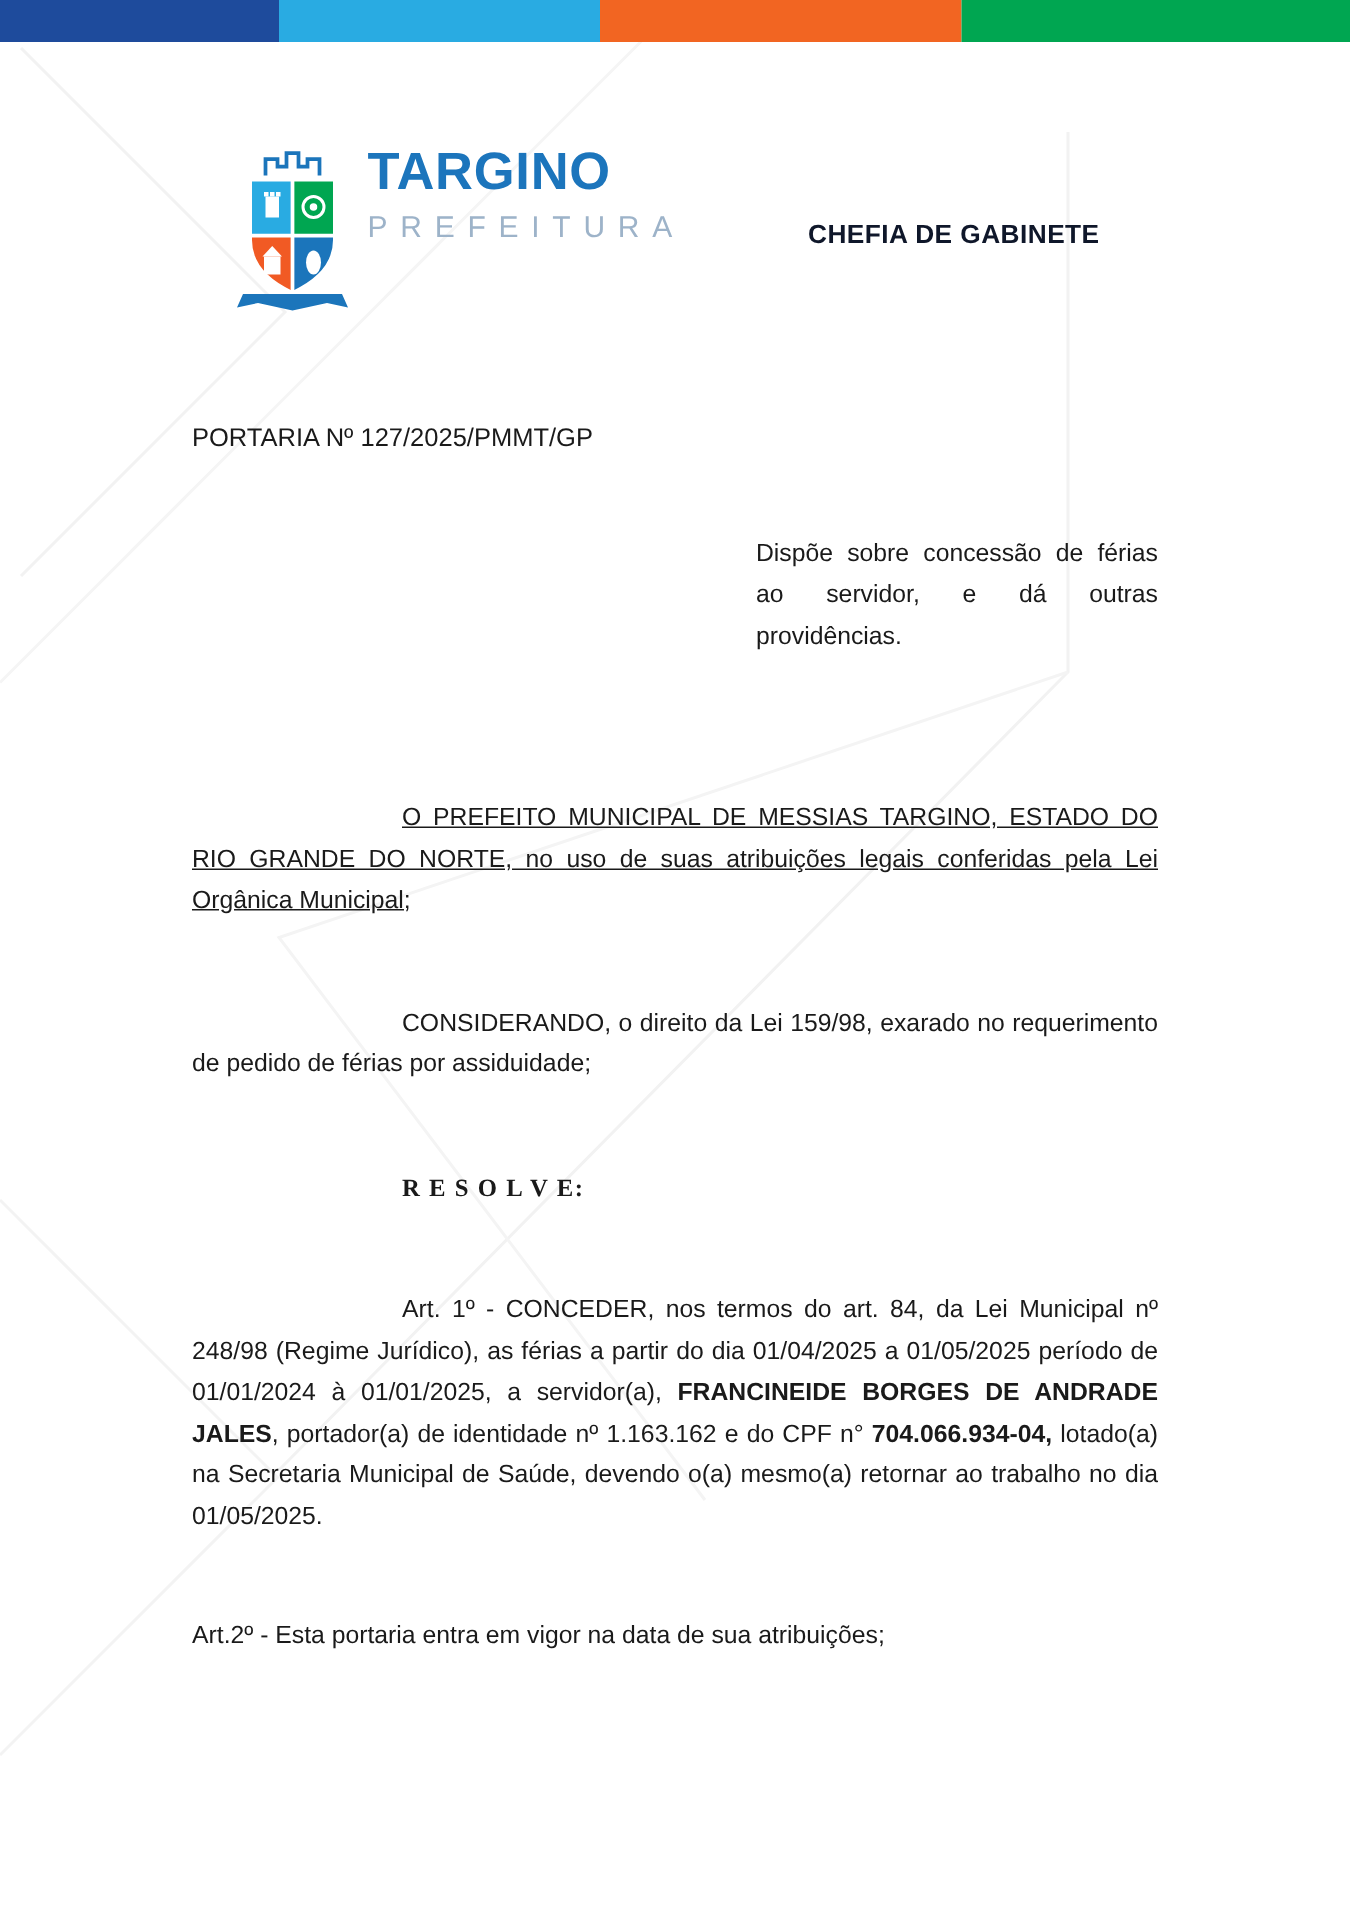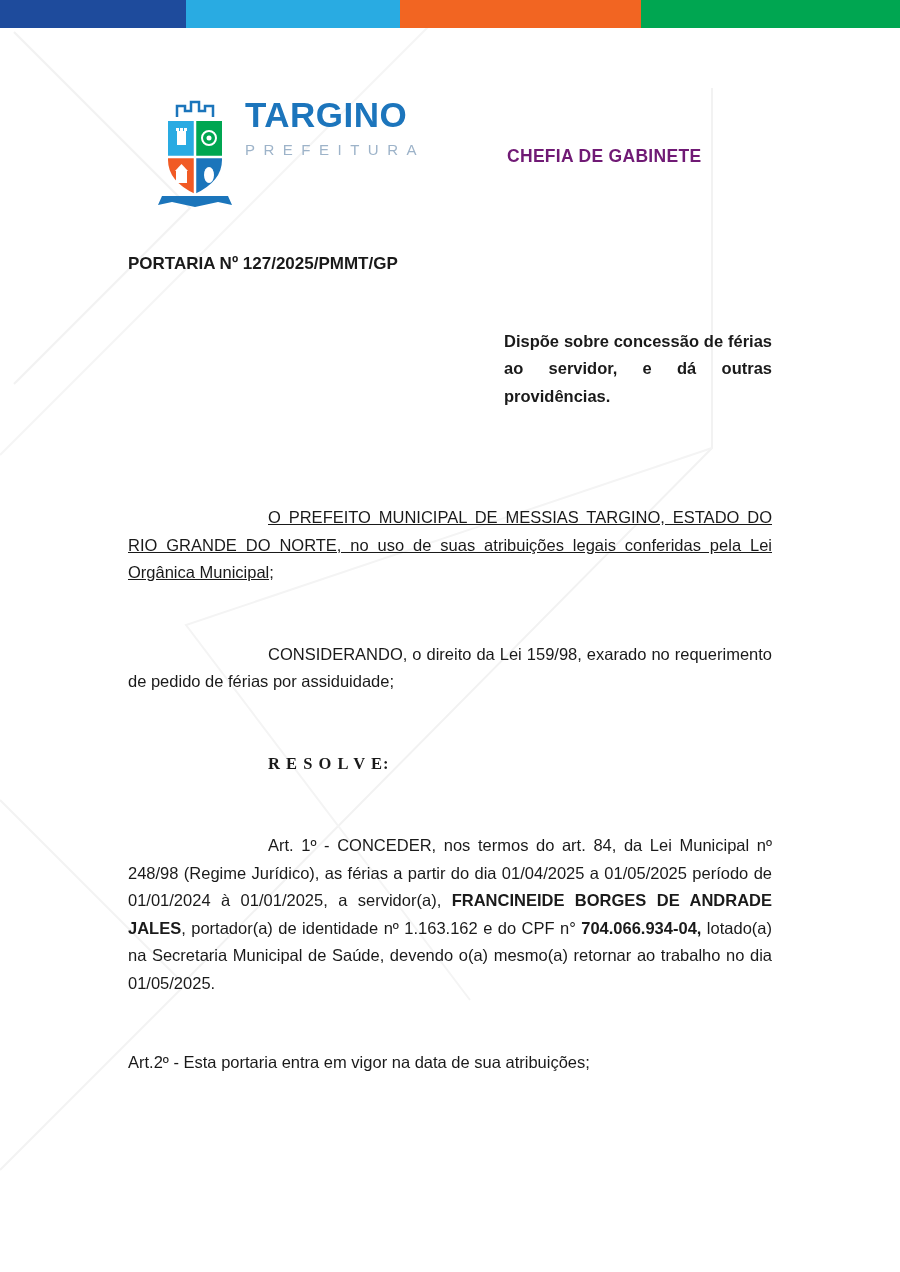--- a/index.html
+++ b/index.html
@@ -22,27 +22,27 @@
   .watermark { position:absolute; inset:0; z-index:0; pointer-events:none; }
 
   .page { position:relative; z-index:1; }
 
   
   .header-row { display:flex; align-items:flex-start; margin:70px 0 0 155px; }
   .logo-group { display:flex; align-items:flex-start; }
   .crest { width:80px; height:114px; flex:0 0 auto; }
   .wordmark-col { margin-left:10px; }
   .wordmark { color:#1c75bc; font-weight:800; font-size:35px; line-height:34px; letter-spacing:0.5px; }
-  .logo-subtitle { margin-top:9px; color:#9db3c9; font-size:15px; letter-spacing:8.5px; font-weight:500; }
-  .department { margin-left:82px; margin-top:48px; color:#701a75; font-weight:bold; font-size:17.5px; letter-spacing:0.3px; }
+  .logo-subtitle { margin-top:9px; color:#9db3c9; font-size:20px; letter-spacing:8.5px; font-weight:500; }
+  .department { margin-left:82px; margin-top:48px; color:#0f172a; font-weight:bold; font-size:17.5px; letter-spacing:0.3px; }
 
   
   .content { padding:0 128px; font-size:16.5px; line-height:27.5px; }
-  .doc-title { margin-top:38px; font-weight:bold; font-size:17px; }
-  .summary { margin-top:50px; margin-left:auto; width:268px; text-align:justify;font-weight:bold; }
+  .doc-title { margin-top:66px; font-weight:normal; font-size:17px; }
+  .summary { margin-top:50px; margin-left:auto; width:268px; text-align:justify; }
   .para { text-align:justify; text-indent:140px; }
   .p1 { margin-top:94px;text-decoration:underline; }
   .p2 { margin-top:54px; }
   .resolve { margin-top:54px; margin-left:140px; font-weight:bold; letter-spacing:1px;font-family:Liberation Serif, serif; }
   .art1 { margin-top:55px; }
   .art2 { margin-top:52px; }
   .b { font-weight:bold; }
 </style>
 </head>
 <body>

